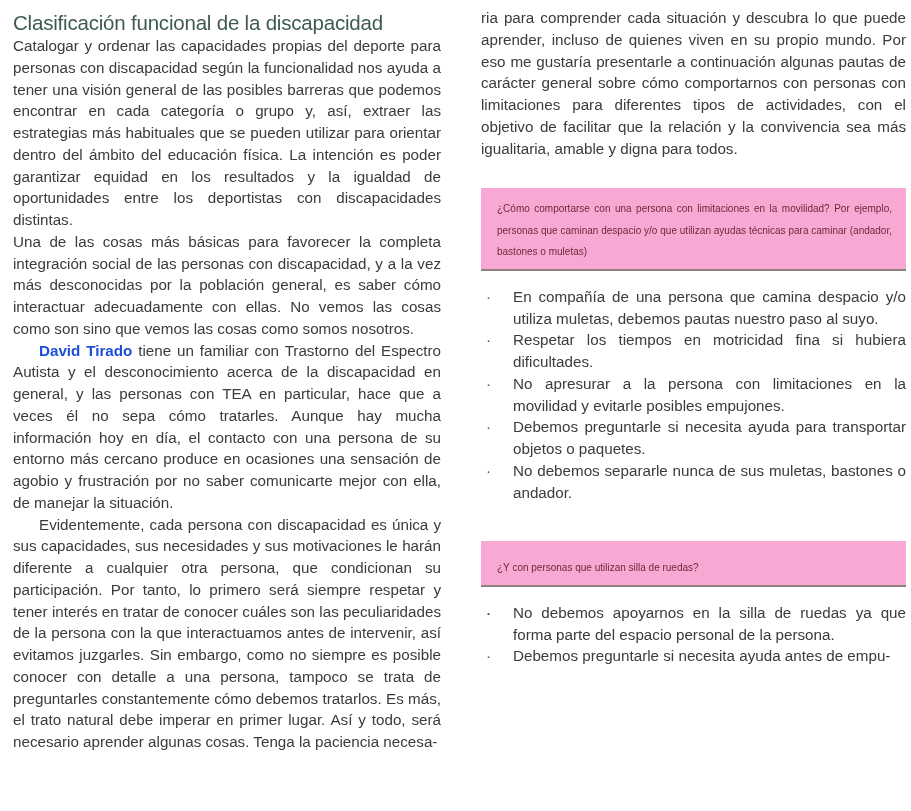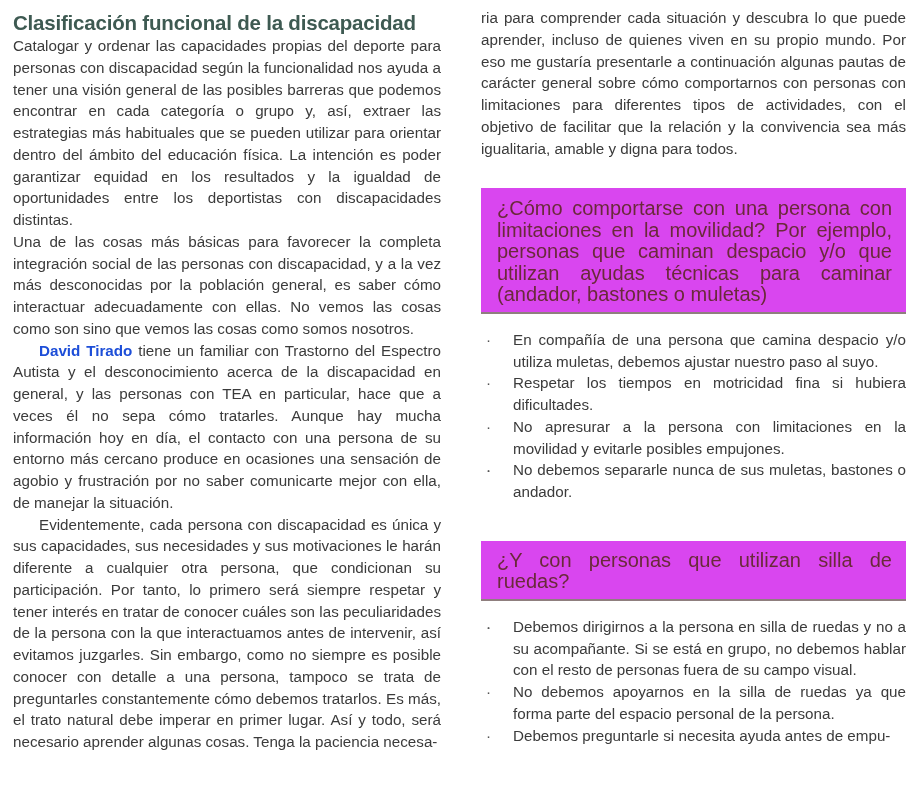--- a/index.html
+++ b/index.html
@@ -15,40 +15,40 @@
     font-size: 15.2px;
     line-height: 21.75px;
     text-align: justify;
     hyphens: manual;
   }
   .col-left { left: 13px; width: 428px; }
   .col-right { left: 481px; width: 425px; }
   h1, h2 {
     margin: 0;
     color: #3e5a52;
-    font-weight: bold;
+    font-weight: normal;
     text-align: left;
   }
   h1 { font-size: 20.5px; line-height: 24px; padding-top: 11px; letter-spacing: -0.2px; }
   h2 { font-size: 20.5px; line-height: 20px; margin-top: 17px; padding-top: 4px; letter-spacing: -0.2px; }
   p { margin: 0; }
   p.indent { text-indent: 26px; }
   .strong { font-weight: bold; color: #1d4ed8; }
   .intro-right { padding-top: 7px; }
   .callout {
-    background: #d946ef;
+    background: #f9a8d4;
     border-bottom: 2px solid #8f7f7e;
     color: #6a2a3a;
     text-align: justify;
     padding: 10px 14px 6px 16px;
     line-height: 21.5px;
-    font-size: 20px;
+    font-size: 10px;
   }
   .callout-1 { margin-top: 29px; }
-  .callout-2 { margin-top: 38px; padding: 9px 14px 6px 16px; }
+  .callout-2 { margin-top: 38px; padding: 16px 14px 6px 16px; }
   ul.bullets { list-style: none; margin: 15px 0 0 0; padding: 0; }
   ul.bullets li { position: relative; padding-left: 32px; }
   ul.bullets li .dot {
     position: absolute; left: 5px; top: 0;
     color: #555555;
   }
   ul.bullets.second { margin-top: 15px; }
 </style>
 </head>
 <body>
@@ -62,29 +62,29 @@
   <p class="indent">Evidentemente, cada persona con discapacidad es única y sus capacidades, sus necesidades y sus motivaciones le harán diferente a cualquier otra persona, que condicionan su participación. Por tanto, lo primero será siempre respetar y tener interés en tratar de conocer cuáles son las peculiaridades de la persona con la que interactuamos antes de intervenir, así evitamos juzgarles. Sin embargo, como no siempre es posible conocer con detalle a una persona, tampoco se trata de preguntarles constantemente cómo debemos tratarlos. Es más, el trato natural debe imperar en primer lugar. Así y todo, será necesario aprender algunas cosas. Tenga la paciencia necesa-</p>
 </div>
 
 <div class="col col-right">
   <p class="intro-right">ria para comprender cada situación y descubra lo que puede aprender, incluso de quienes viven en su propio mundo. Por eso me gustaría presentarle a continuación algunas pautas de carácter general sobre cómo comportarnos con personas con limitaciones para diferentes tipos de actividades, con el objetivo de facilitar que la relación y la convivencia sea más igualitaria, amable y digna para todos.</p>
 
   <div class="callout callout-1">
     <span>¿Cómo comportarse con una persona con limitaciones en la movilidad? Por ejemplo, personas que caminan despacio y/o que utilizan ayudas técnicas para caminar (andador, bastones o muletas)</span>
   </div>
   <ul class="bullets">
-    <li><span class="dot">·</span><span>En compañía de una persona que camina despacio y/o utiliza muletas, debemos ajustar nuestro paso al suyo.</span></li>
+    <li><span class="dot">·</span><span>En compañía de una persona que camina despacio y/o utiliza muletas, debemos pautas nuestro paso al suyo.</span></li>
     <li><span class="dot">·</span><span>Respetar los tiempos en motricidad fina si hubiera dificultades.</span></li>
     <li><span class="dot">·</span><span> No apresurar a la persona con limitaciones en la movilidad y evitarle posibles empujones.</span></li>
-    <li><span class="dot">·</span></li>
+    <li><span class="dot">·</span><span> Debemos preguntarle si necesita ayuda para transportar objetos o paquetes.</span></li>
     <li><span class="dot">·</span><span> No debemos separarle nunca de sus muletas, bastones o andador.</span></li>
   </ul>
 
   <div class="callout callout-2">
     <span>¿Y con personas que utilizan silla de ruedas?</span>
   </div>
   <ul class="bullets second">
     <li><span class="dot">·</span></li>
-    <li><span class="dot">·</span><span> Debemos dirigirnos a la persona en silla de ruedas y no a su acompañante. Si se está en grupo, no debemos hablar con el resto de personas fuera de su campo visual.</span></li>
+    <li><span class="dot">·</span></li>
     <li><span class="dot">·</span><span> No debemos apoyarnos en la silla de ruedas ya que forma parte del espacio personal de la persona.</span></li>
     <li><span class="dot">·</span><span> Debemos preguntarle si necesita ayuda antes de empu-</span></li>
   </ul>
 </div>
 
 </body></html>

